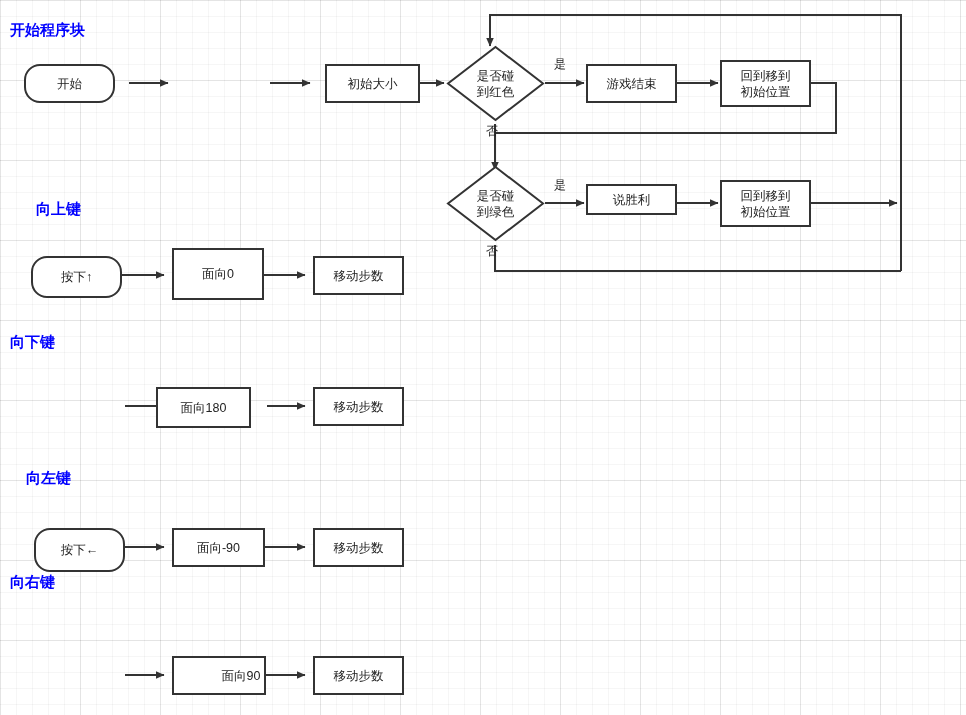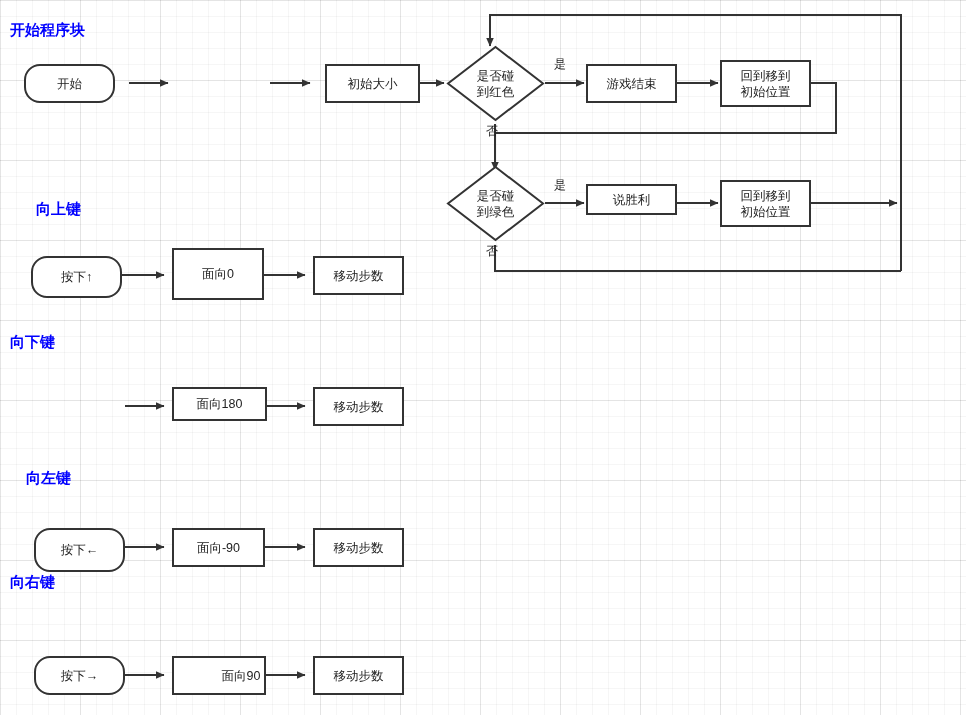--- a/index.html
+++ b/index.html
@@ -167,24 +167,23 @@
 
   <div class="edge-label" style="left:554px; top:58px;">是</div>
   <div class="edge-label" style="left:486px; top:125px;">否</div>
   <div class="edge-label" style="left:554px; top:179px;">是</div>
   <div class="edge-label" style="left:486px; top:245px;">否</div>
 
   <div class="node terminator" style="left:31px; top:256px; width:91px; height:42px;">按下↑</div>
   <div class="node" style="left:172px; top:248px; width:92px; height:52px;">面向0</div>
   <div class="node" style="left:313px; top:256px; width:91px; height:39px;">移动步数</div>
 
-  <div class="node" style="left:172px; top:387px; width:95px; height:34px;">面向180</div>
+  <div class="node" style="left:156px; top:387px; width:95px; height:41px;">面向180</div>
   <div class="node" style="left:313px; top:387px; width:91px; height:39px;">移动步数</div>
 
   <div class="node terminator" style="left:34px; top:528px; width:91px; height:44px;">按下←</div>
   <div class="node" style="left:172px; top:528px; width:93px; height:39px;">面向-90</div>
   <div class="node" style="left:313px; top:528px; width:91px; height:39px;">移动步数</div>
 
-  <div class="node terminator" style="left:34px; top:656px; width:91px; height:39px;">按下→</div>
   <div class="node" style="left:172px; top:656px; width:94px; height:39px;padding-left:44px;">面向90</div>
   <div class="node" style="left:313px; top:656px; width:91px; height:39px;">移动步数</div>
 
 </div>
 
 </body></html>

